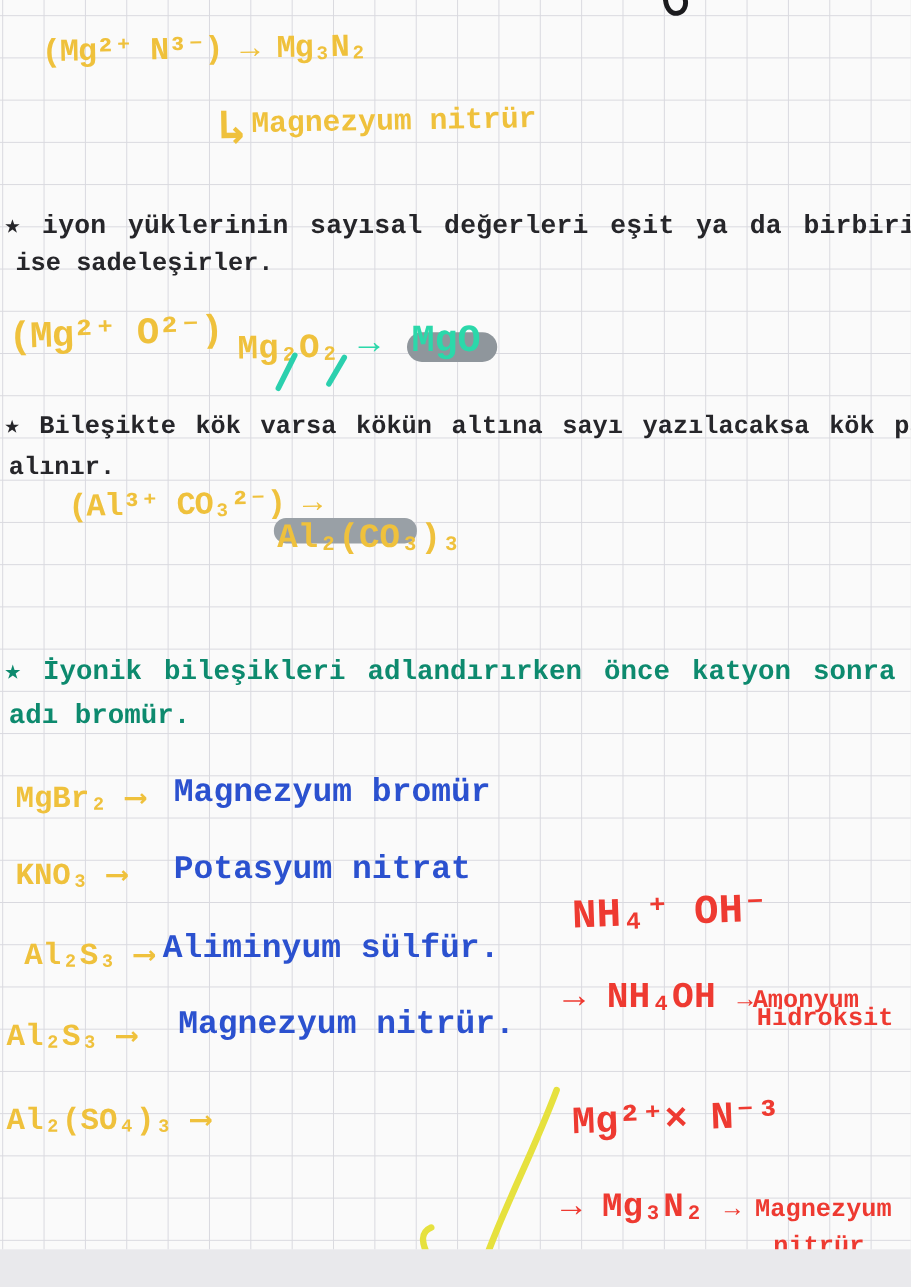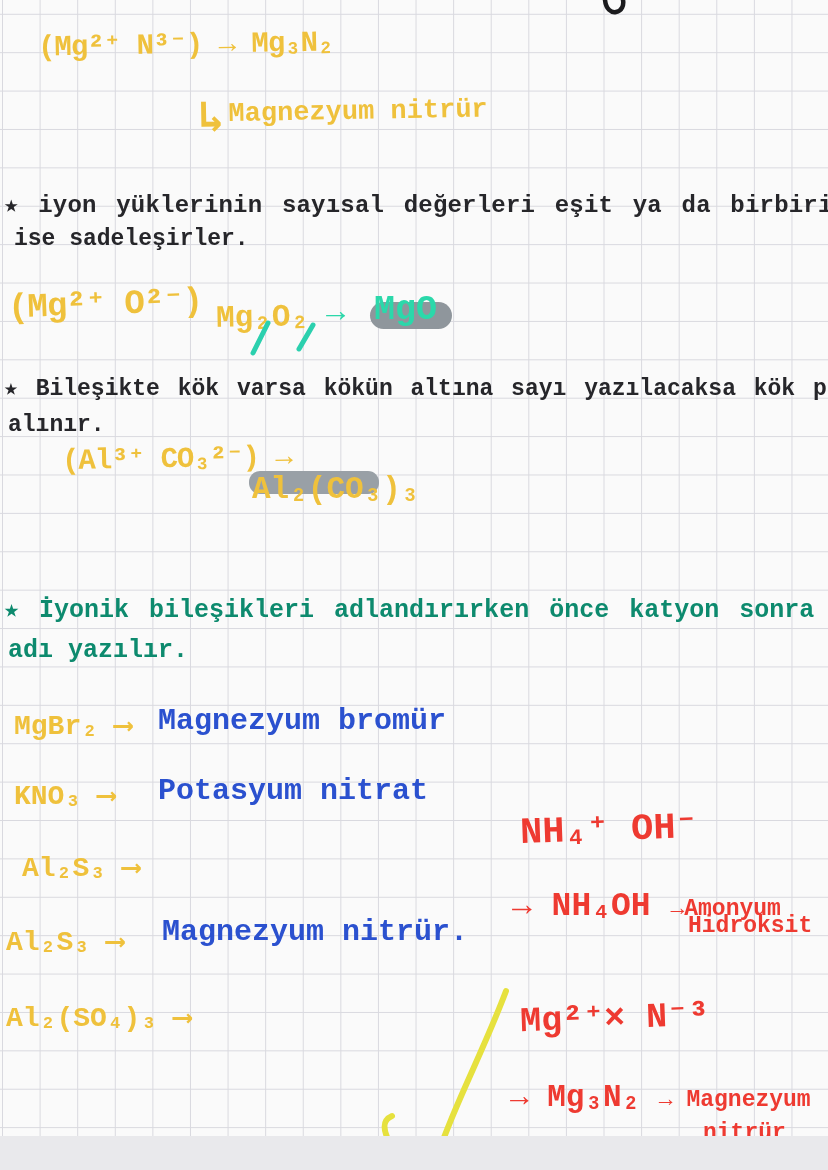--- a/index.html
+++ b/index.html
@@ -87,29 +87,30 @@
   <div class="t turq e1-arrow">→</div>
   <div class="t turq e1-res">MgO</div>
 
   <div class="t black n2a">★ Bileşikte kök varsa kökün altına sayı yazılacaksa kök parantez içine</div>
   <div class="t black n2b">alınır.</div>
 
   <div class="t yellow e2-ions">(Al³⁺ CO₃²⁻) →</div>
   <div class="t yellow e2-res">Al₂(CO₃)₃</div>
 
   <div class="t tealtxt n3a">★ İyonik bileşikleri adlandırırken önce katyon sonra da anyon</div>
-  <div class="t tealtxt n3b">adı yazılır.</div>
+  <div class="t tealtxt n3b">adı bromür.</div>
 
   <div class="t yellow li-f f1"><span>MgBr₂</span> <span>⟶</span></div>
   <div class="t blue li-n nm1">Magnezyum bromür</div>
 
   <div class="t yellow li-f f2"><span>KNO₃</span> <span>⟶</span></div>
   <div class="t blue li-n nm2">Potasyum nitrat</div>
 
   <div class="t yellow li-f f3"><span>Al₂S₃</span> <span>⟶</span></div>
+  <div class="t blue li-n nm3">Aliminyum sülfür.</div>
 
   <div class="t yellow li-f f4"><span>Al₂S₃</span> <span>⟶</span></div>
   <div class="t blue li-n nm4">Magnezyum nitrür.</div>
 
   <div class="t yellow li-f f5"><span>Al₂(SO₄)₃</span> <span>⟶</span></div>
 
   <div class="t red r1a">NH₄⁺ OH⁻</div>
   <div class="t red r1b"><span>→ NH₄OH</span> <span class="small">→Amonyum</span></div>
   <div class="t red r1c">Hidroksit</div>
 

